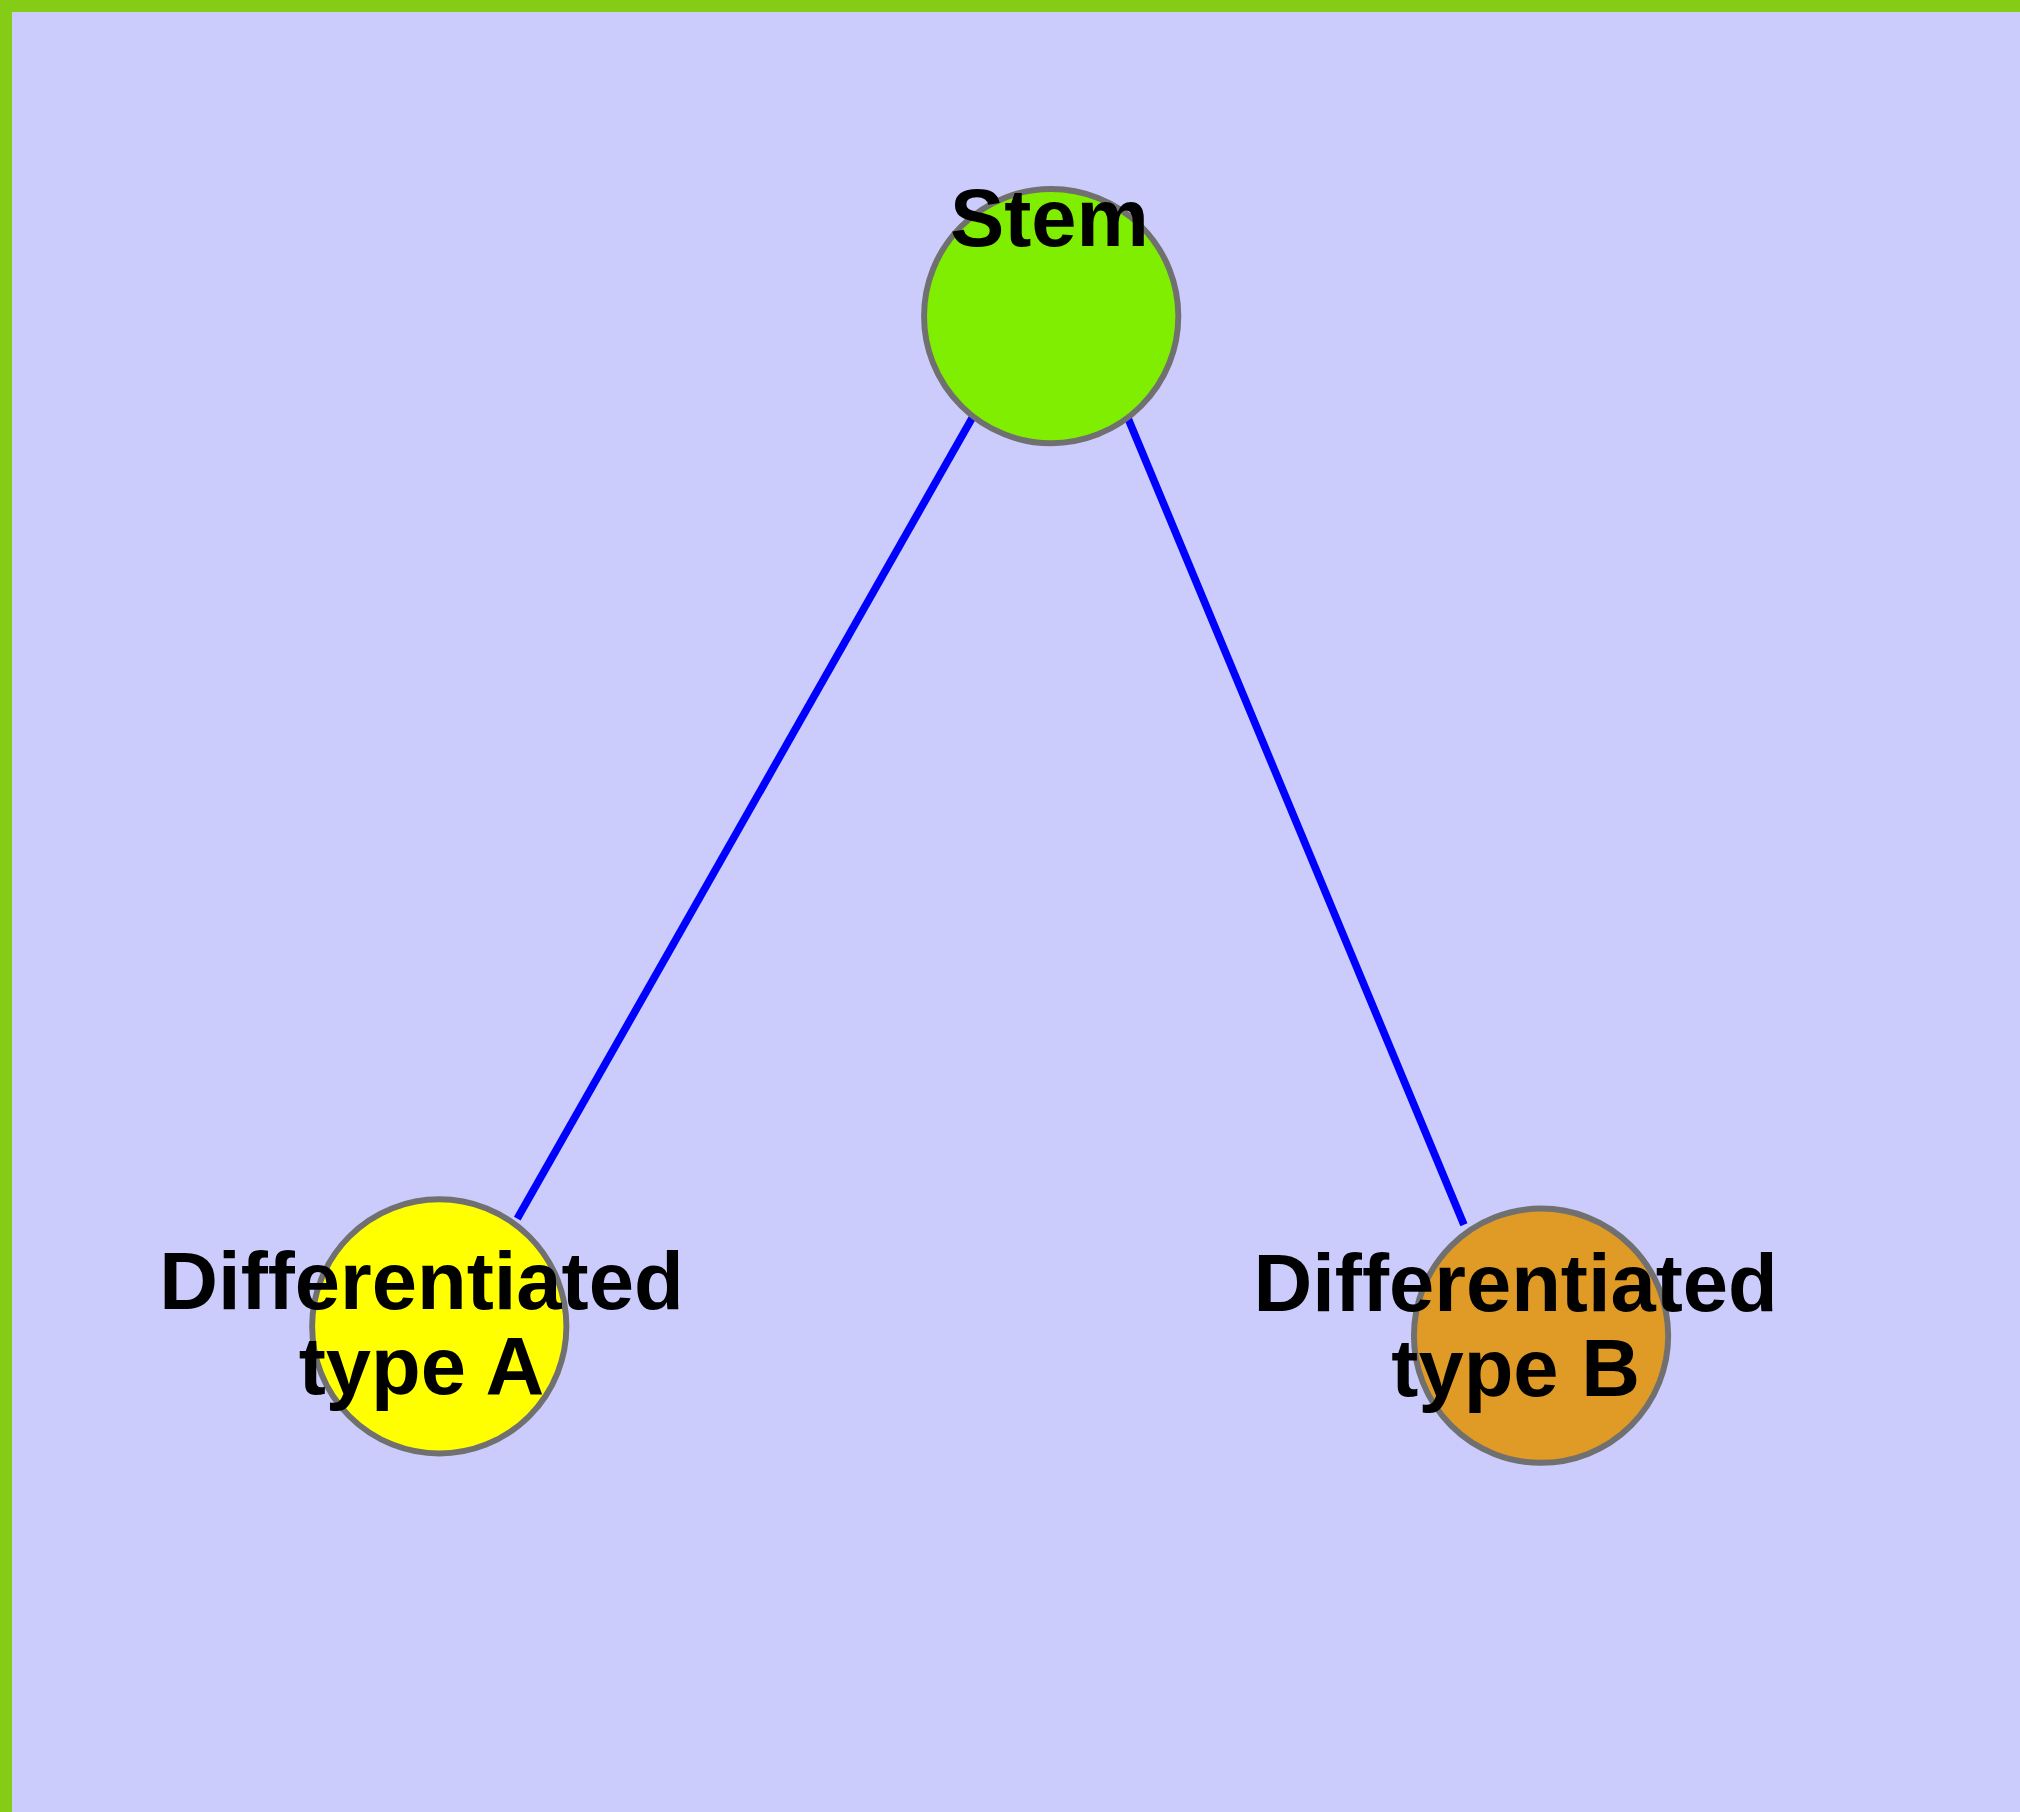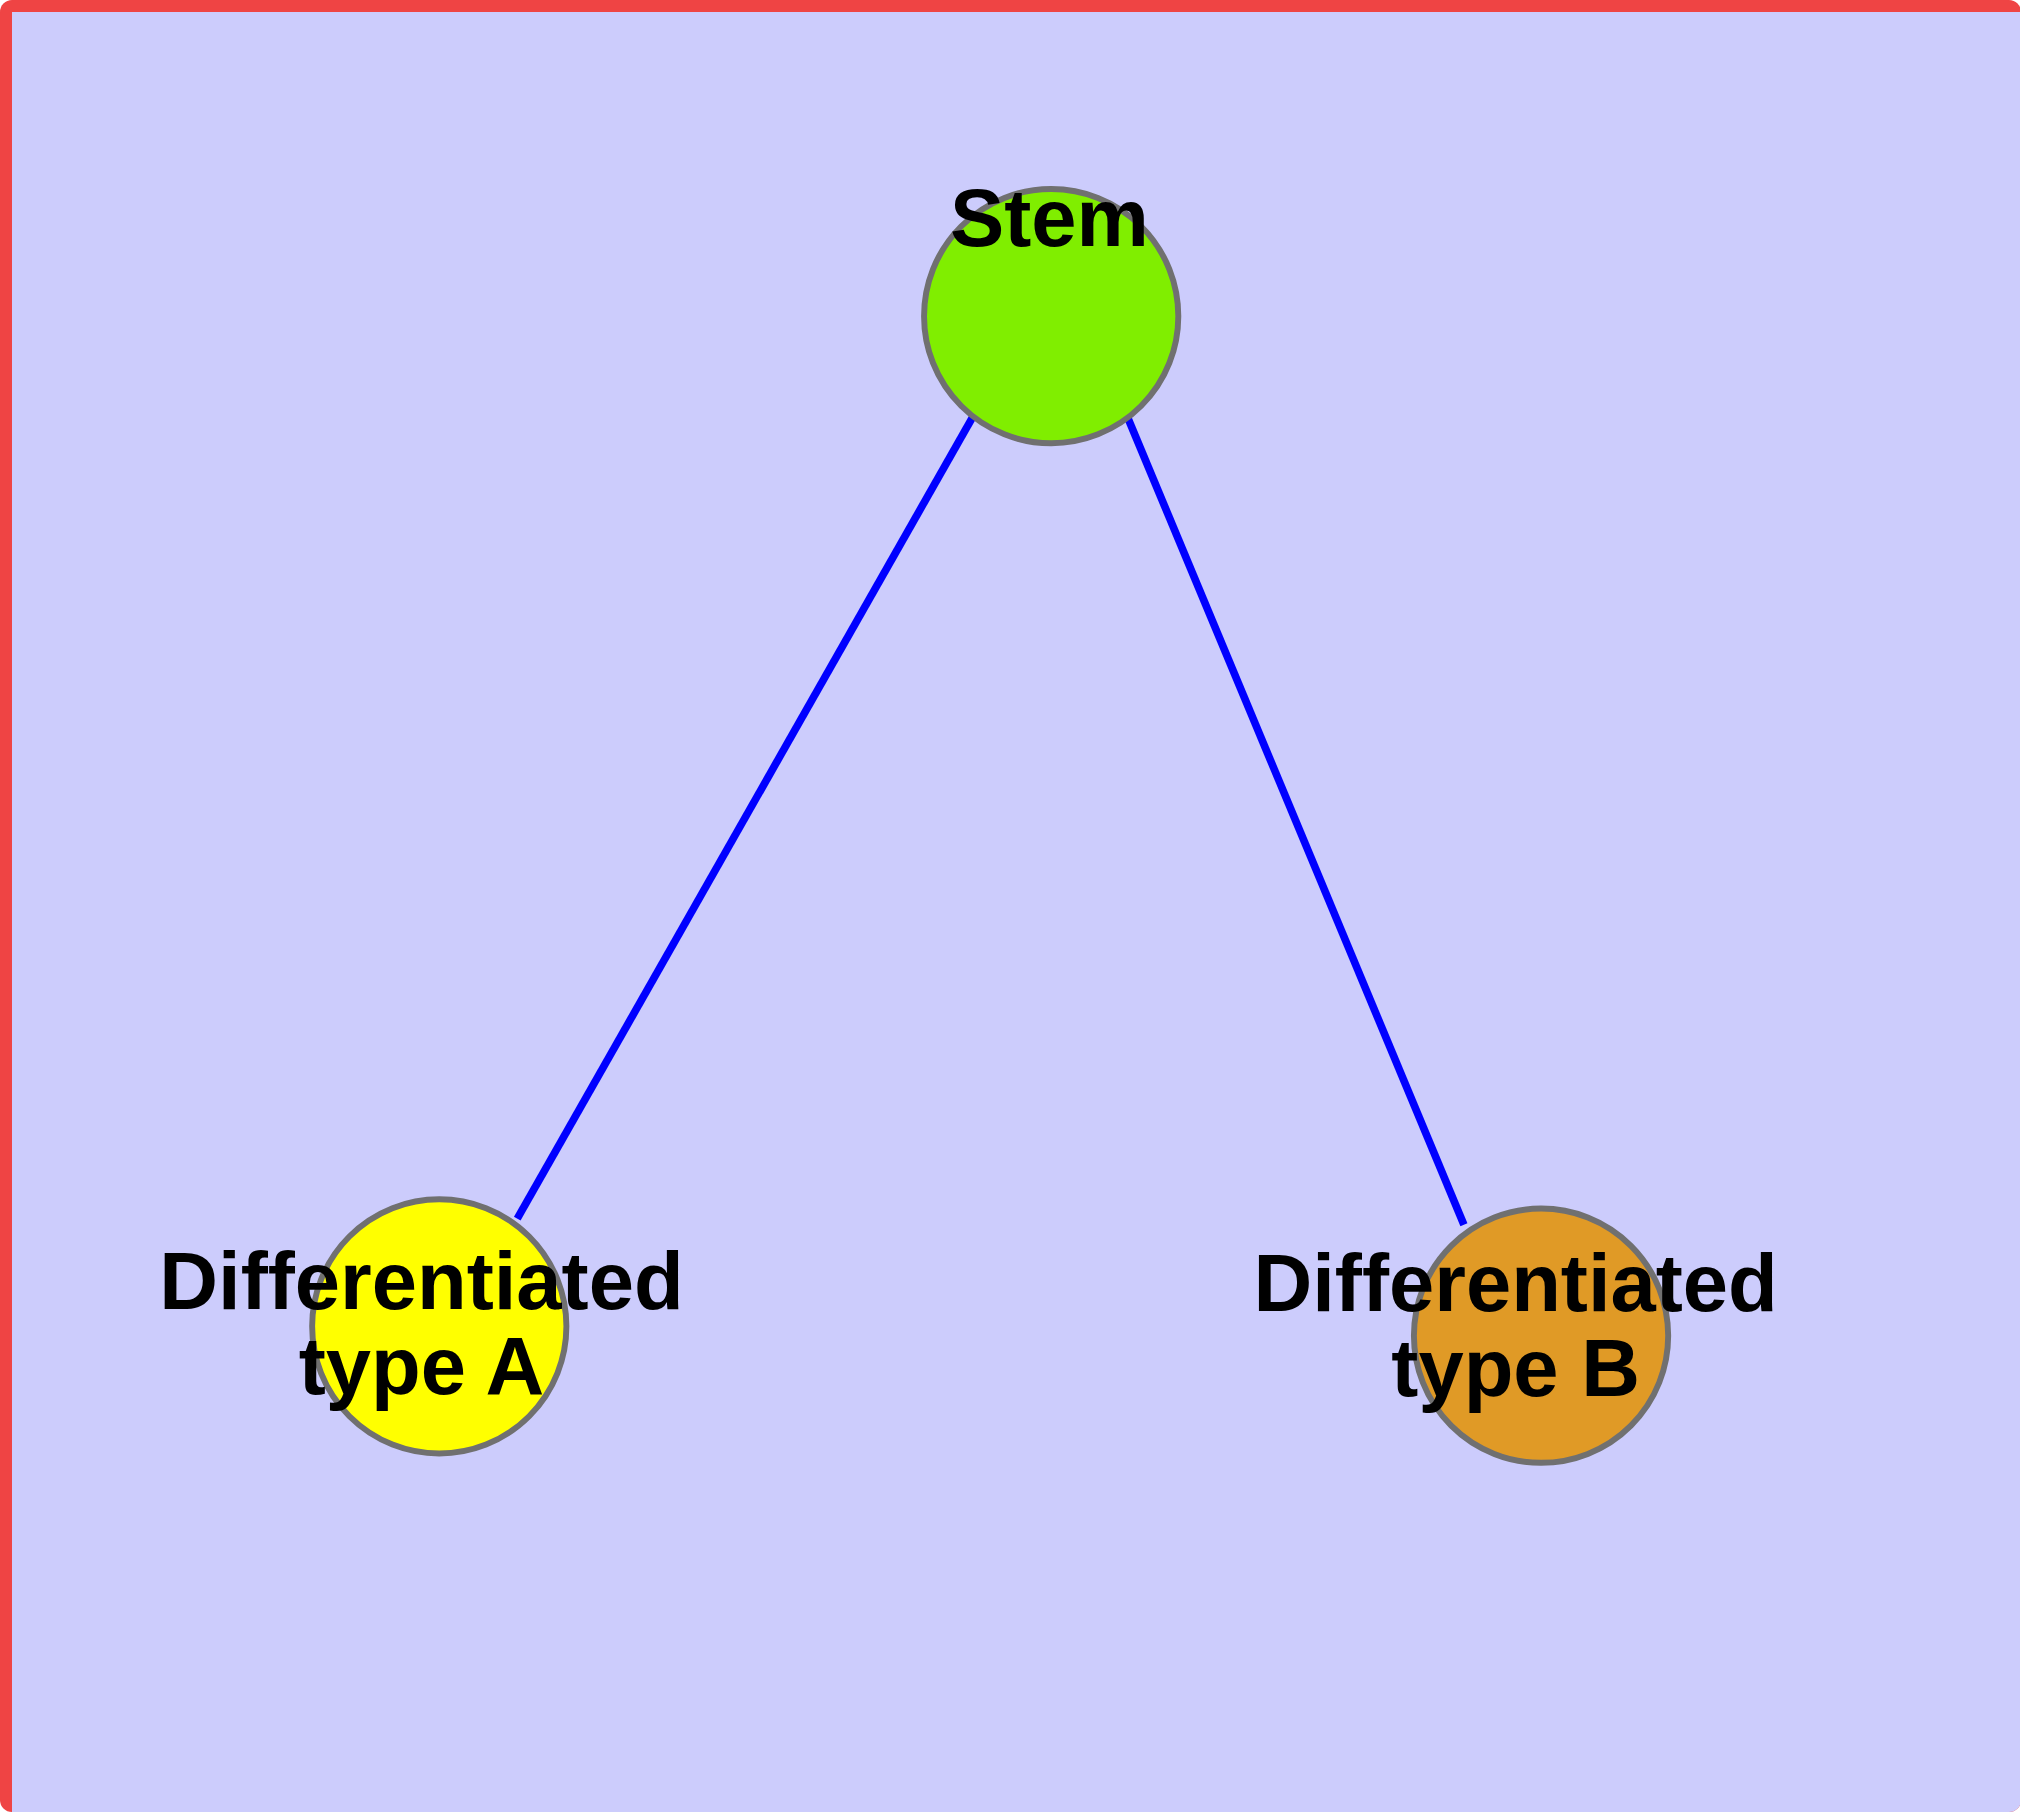--- a/index.html
+++ b/index.html
@@ -47,21 +47,21 @@
     font-size: 96px;
     fill: #000000;
     text-anchor: middle;
     dominant-baseline: alphabetic;
     white-space: pre;
   }
 </style>
 </head>
 <body>
 
-<div id="canvas" style="background: #ef4444; border-radius: 12px;">
+<div id="canvas" style="background: #84cc16;">
 
   <div id="plot-area" style="background: rgb(204, 204, 252);"></div>
 
   <svg id="graph-svg" viewBox="0 0 2384 2138" xmlns="http://www.w3.org/2000/svg">
 
     <g>
       <line class="edge-line" id="edge-stem-diff-a" x1="1148" y1="491" x2="610" y2="1438" stroke="#0000ff" stroke-width="9"></line>
       <line class="edge-line" id="edge-stem-diff-b" x1="1330" y1="492" x2="1727" y2="1445" stroke="#0000ff" stroke-width="9"></line>
     </g>
 

